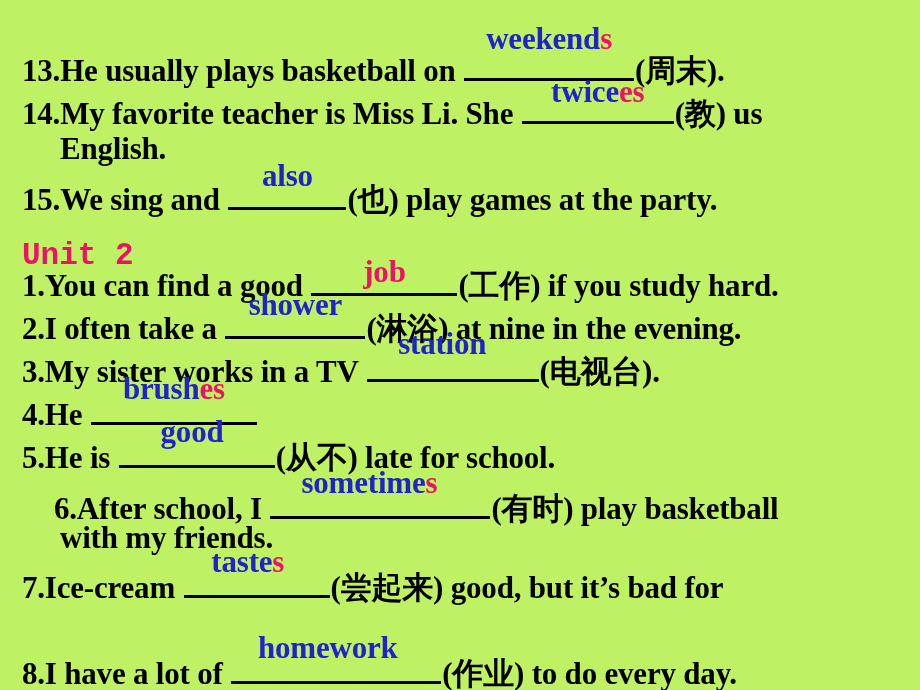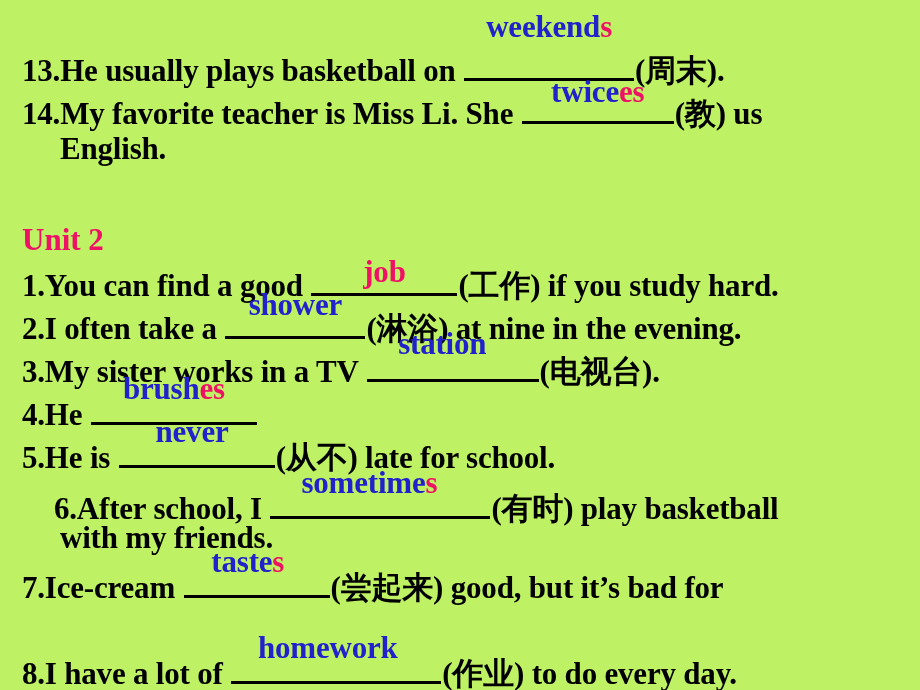--- a/index.html
+++ b/index.html
@@ -70,51 +70,54 @@
 
   
   .cn { font-family: "Liberation Serif", "DejaVu Serif", serif; font-weight: bold; }
 </style>
 </head>
 <body>
 
 <div id="slide">
 
   <div class="line" style="top:48px; left:22px;">
-    <span class="txt">13.</span><span class="txt">He usually  plays basketball on </span><span class="blank" style="width:170px;"><span class="answer" style="bottom:36px;margin-top:36px;"><span class="ans-blue">weekend</span><span class="ans-pink">s</span></span></span><span class="txt cn">(周末).</span>
+    <span class="txt">13.</span><span class="txt">He usually  plays basketball on </span><span class="blank" style="width:170px;"><span class="answer" style="bottom:24px;margin-top:36px;"><span class="ans-blue">weekend</span><span class="ans-pink">s</span></span></span><span class="txt cn">(周末).</span>
   </div>
 
   <div class="line" style="top:91px; left:22px;">
     <span class="txt">14.</span><span class="txt">My favorite teacher is Miss Li. She </span><span class="blank" style="width:152px;"><span class="answer" style="bottom:14px;"><span class="ans-blue">twice</span><span class="ans-pink">es</span></span></span><span class="txt cn">(教) us</span>
   </div>
   <div class="line cont" style="top:133px; left:22px;">
     <span class="txt">English.</span>
   </div>
 
+  <div class="line" style="top:177px; left:22px;">
+    <span class="txt">15.</span><span class="txt">We sing and </span><span class="blank" style="width:118px;"><span class="answer" style="bottom:16px;"><span class="ans-blue">also</span><span class="ans-pink"></span></span></span><span class="txt cn">(也) play games at the party.</span>
+  </div>
 
-  <div class="unit-head" style="top:222px; left:22px;">Unit 2</div>
+  <div class="unit-head" style="top:238px; left:22px;font-family:Liberation Mono, monospace;">Unit 2</div>
 
   <div class="line" style="top:263px; left:22px;">
     <span class="txt">1.</span><span class="txt">You can find a good </span><span class="blank" style="width:146px;"><span class="answer" style="bottom:6px;"><span class="ans-blue"></span><span class="ans-pink">job</span></span></span><span class="txt cn">(工作) if you study hard.</span>
   </div>
 
   <div class="line" style="top:306px; left:22px;">
     <span class="txt">2.</span><span class="txt">I often take a </span><span class="blank" style="width:140px;"><span class="answer" style="bottom:16px;"><span class="ans-blue">shower</span><span class="ans-pink"></span></span></span><span class="txt cn">(淋浴) at nine in the evening.</span>
   </div>
 
   <div class="line" style="top:349px; left:22px;">
     <span class="txt">3.</span><span class="txt">My sister works in a TV </span><span class="blank" style="width:172px;"><span class="answer" style="bottom:20px; left:44%;"><span class="ans-blue">station</span><span class="ans-pink"></span></span></span><span class="txt cn">(电视台).</span>
   </div>
 
   <div class="line" style="top:392px; left:22px;">
     <span class="txt">4.</span><span class="txt">He </span><span class="blank" style="width:166px;"><span class="answer" style="bottom:18px;"><span class="ans-blue">brush</span><span class="ans-pink">es</span></span></span>
   </div>
 
   <div class="line" style="top:435px; left:22px;">
-    <span class="txt">5.</span><span class="txt">He is </span><span class="blank" style="width:156px;"><span class="answer" style="bottom:18px; left:47%;"><span class="ans-blue">never</span><span class="ans-pink"></span></span></span><span class="txt cn">(从不) late for school.</span>
+    <span class="txt">5.</span><span class="txt">He is </span><span class="blank" style="width:156px;"><span class="answer" style="bottom:18px; left:47%;"><span class="ans-blue">good</span><span class="ans-pink"></span></span></span><span class="txt cn">(从不) late for school.</span>
   </div>
 
   <div class="line" style="top:486px; left:22px;margin-left:32px;">
     <span class="txt">6.</span><span class="txt">After school, I </span><span class="blank" style="width:220px;"><span class="answer" style="bottom:18px; left:45%;"><span class="ans-blue">sometime</span><span class="ans-pink">s</span></span></span><span class="txt cn">(有时) play basketball</span>
   </div>
   <div class="line cont" style="top:522px; left:22px;">
     <span class="txt">with my friends.</span>
   </div>
 
   <div class="line" style="top:565px; left:22px;">

